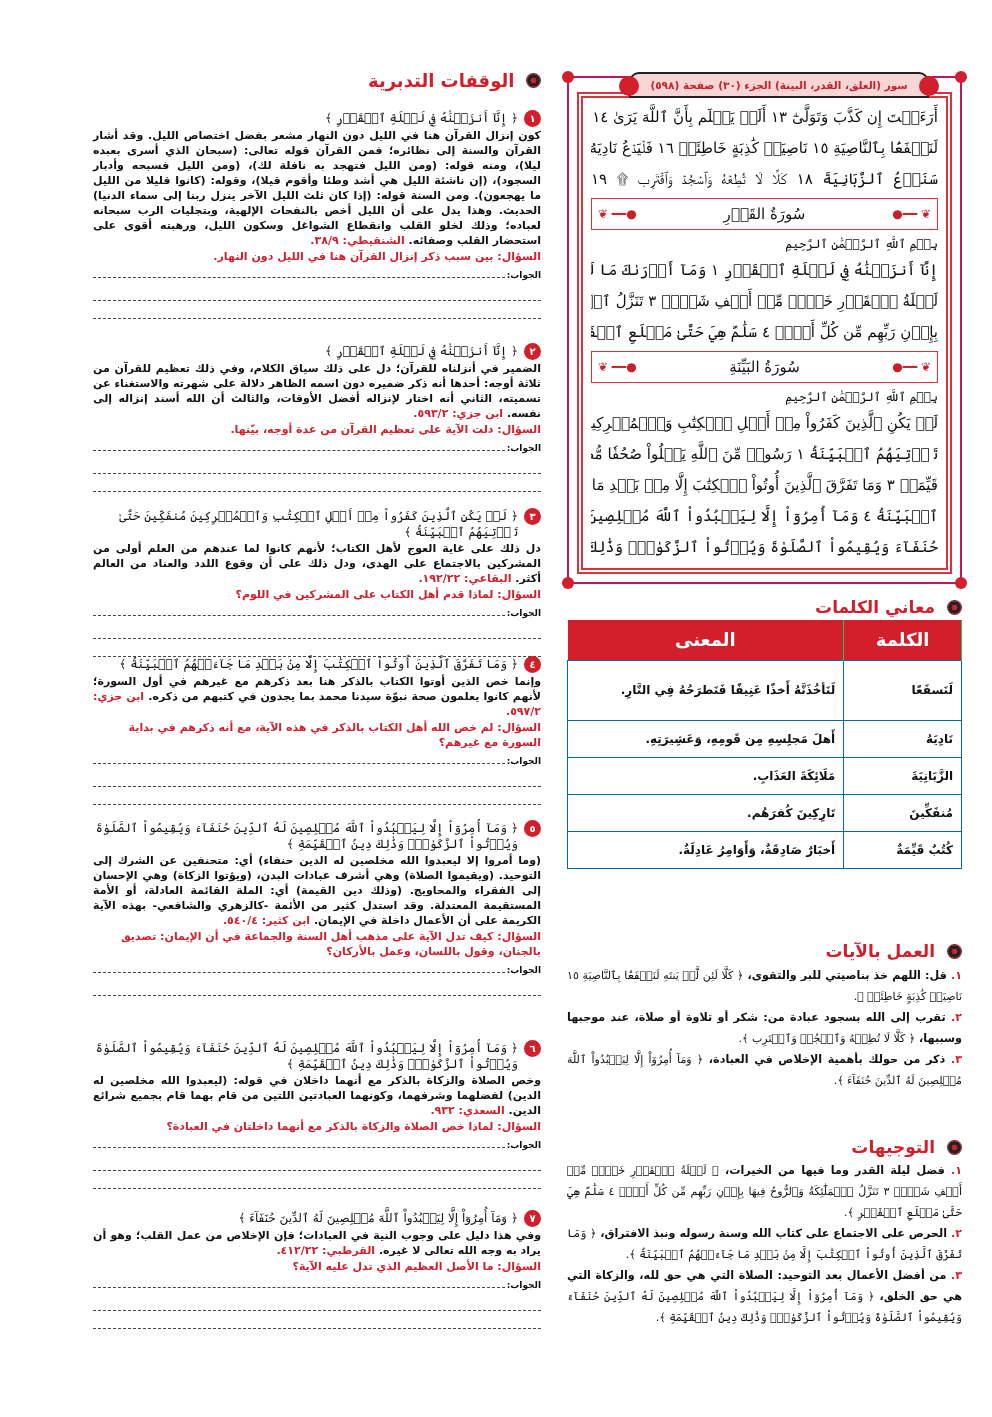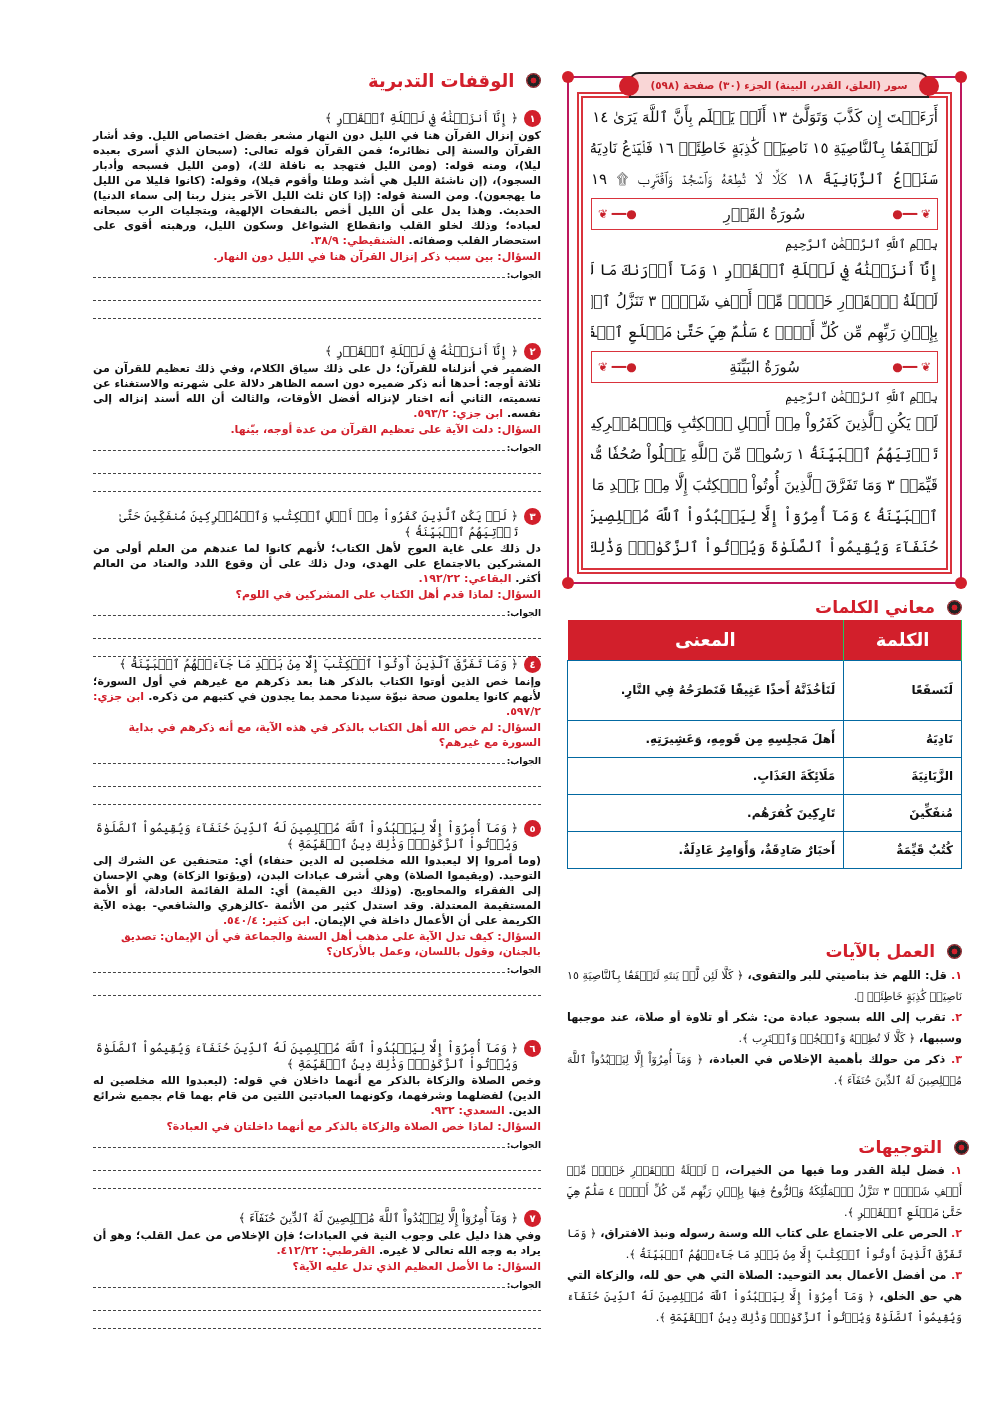--- a/index.html
+++ b/index.html
@@ -118,21 +118,21 @@
 <div class="section-title" style="right:30px;top:941px">
   <span class="rosette"></span>
   <span>العمل بالآيات</span>
 </div>
 <div class="list-block" style="top:965px">
   <div><span class="num">١.</span> <span>قل: اللهم خذ بناصيتي للبر والتقوى،</span> <span class="qv">﴿ كَلَّا لَئِن لَّمۡ يَنتَهِ لَنَسۡفَعَۢا بِٱلنَّاصِيَةِ ١٥ نَاصِيَةٖ كَٰذِبَةٍ خَاطِئَةٖ ﴾.</span></div>
   <div><span class="num">٢.</span> <span>تقرب إلى الله بسجود عبادة من: شكر أو تلاوة أو صلاة، عند موجبها وسببها،</span> <span class="qv">﴿ كَلَّا لَا تُطِعۡهُ وَٱسۡجُدۡ وَٱقۡتَرِب ﴾.</span></div>
   <div><span class="num">٣.</span> <span>ذكر من حولك بأهمية الإخلاص في العبادة،</span> <span class="qv">﴿ وَمَآ أُمِرُوٓاْ إِلَّا لِيَعۡبُدُواْ ٱللَّهَ مُخۡلِصِينَ لَهُ ٱلدِّينَ حُنَفَآءَ ﴾.</span></div>
 </div>
 
-<div class="section-title" style="right:23px;top:1137px">
+<div class="section-title" style="right:30px;top:1137px">
   <span class="rosette"></span>
   <span>التوجيهات</span>
 </div>
 <div class="list-block" style="top:1160px">
   <div><span class="num">١.</span> <span>فضل ليلة القدر وما فيها من الخيرات،</span> <span class="qv">﴿ لَيۡلَةُ ٱلۡقَدۡرِ خَيۡرٞ مِّنۡ أَلۡفِ شَهۡرٖ ٣ تَنَزَّلُ ٱلۡمَلَٰٓئِكَةُ وَٱلرُّوحُ فِيهَا بِإِذۡنِ رَبِّهِم مِّن كُلِّ أَمۡرٖ ٤ سَلَٰمٌ هِيَ حَتَّىٰ مَطۡلَعِ ٱلۡفَجۡرِ ﴾.</span></div>
   <div><span class="num">٢.</span> <span>الحرص على الاجتماع على كتاب الله وسنة رسوله ونبذ الافتراق،</span> <span class="qv">﴿ وَمَا تَفَرَّقَ ٱلَّذِينَ أُوتُواْ ٱلۡكِتَٰبَ إِلَّا مِنۢ بَعۡدِ مَا جَآءَتۡهُمُ ٱلۡبَيِّنَةُ ﴾.</span></div>
   <div><span class="num">٣.</span> <span>من أفضل الأعمال بعد التوحيد: الصلاة التي هي حق لله، والزكاة التي هي حق الخلق،</span> <span class="qv">﴿ وَمَآ أُمِرُوٓاْ إِلَّا لِيَعۡبُدُواْ ٱللَّهَ مُخۡلِصِينَ لَهُ ٱلدِّينَ حُنَفَآءَ وَيُقِيمُواْ ٱلصَّلَوٰةَ وَيُؤۡتُواْ ٱلزَّكَوٰةَۚ وَذَٰلِكَ دِينُ ٱلۡقَيِّمَةِ ﴾.</span></div>
 </div>
 
 <div class="section-title" style="left:368px;top:70px;font-size:18px">

